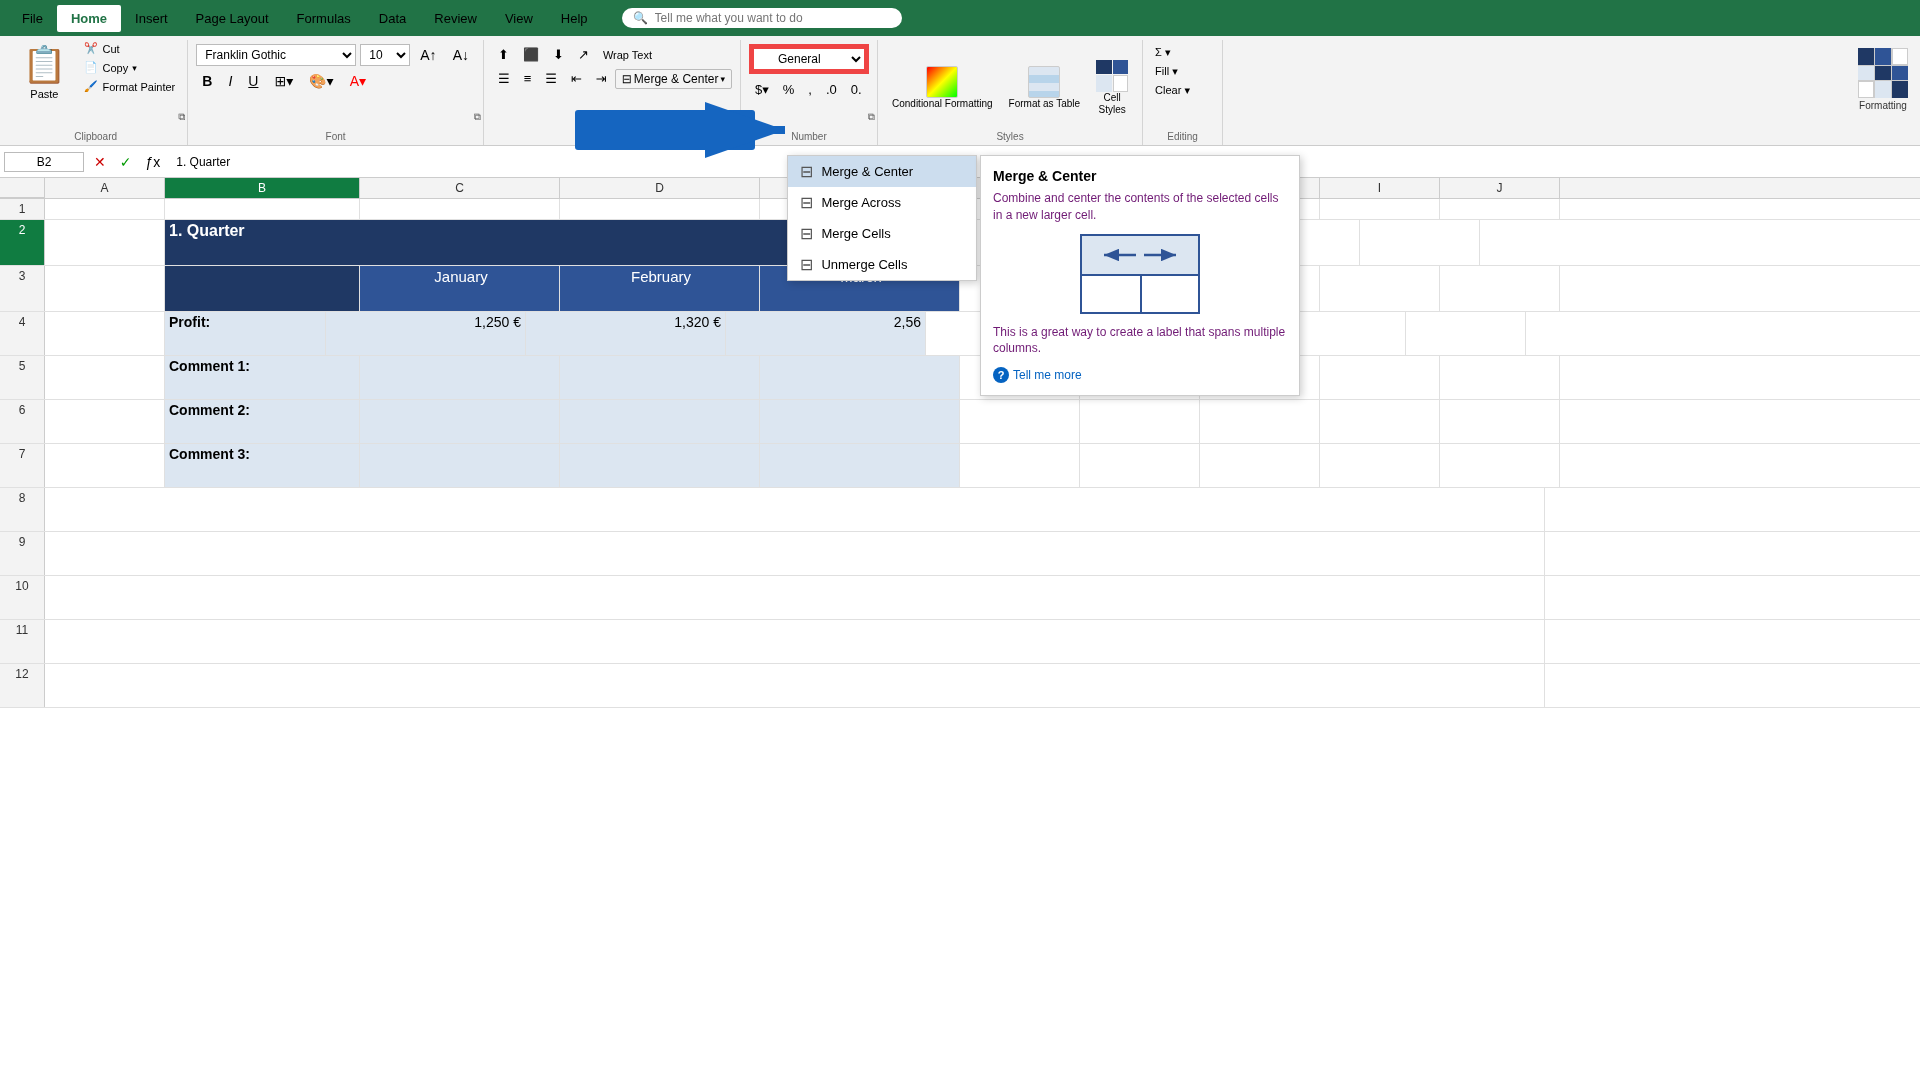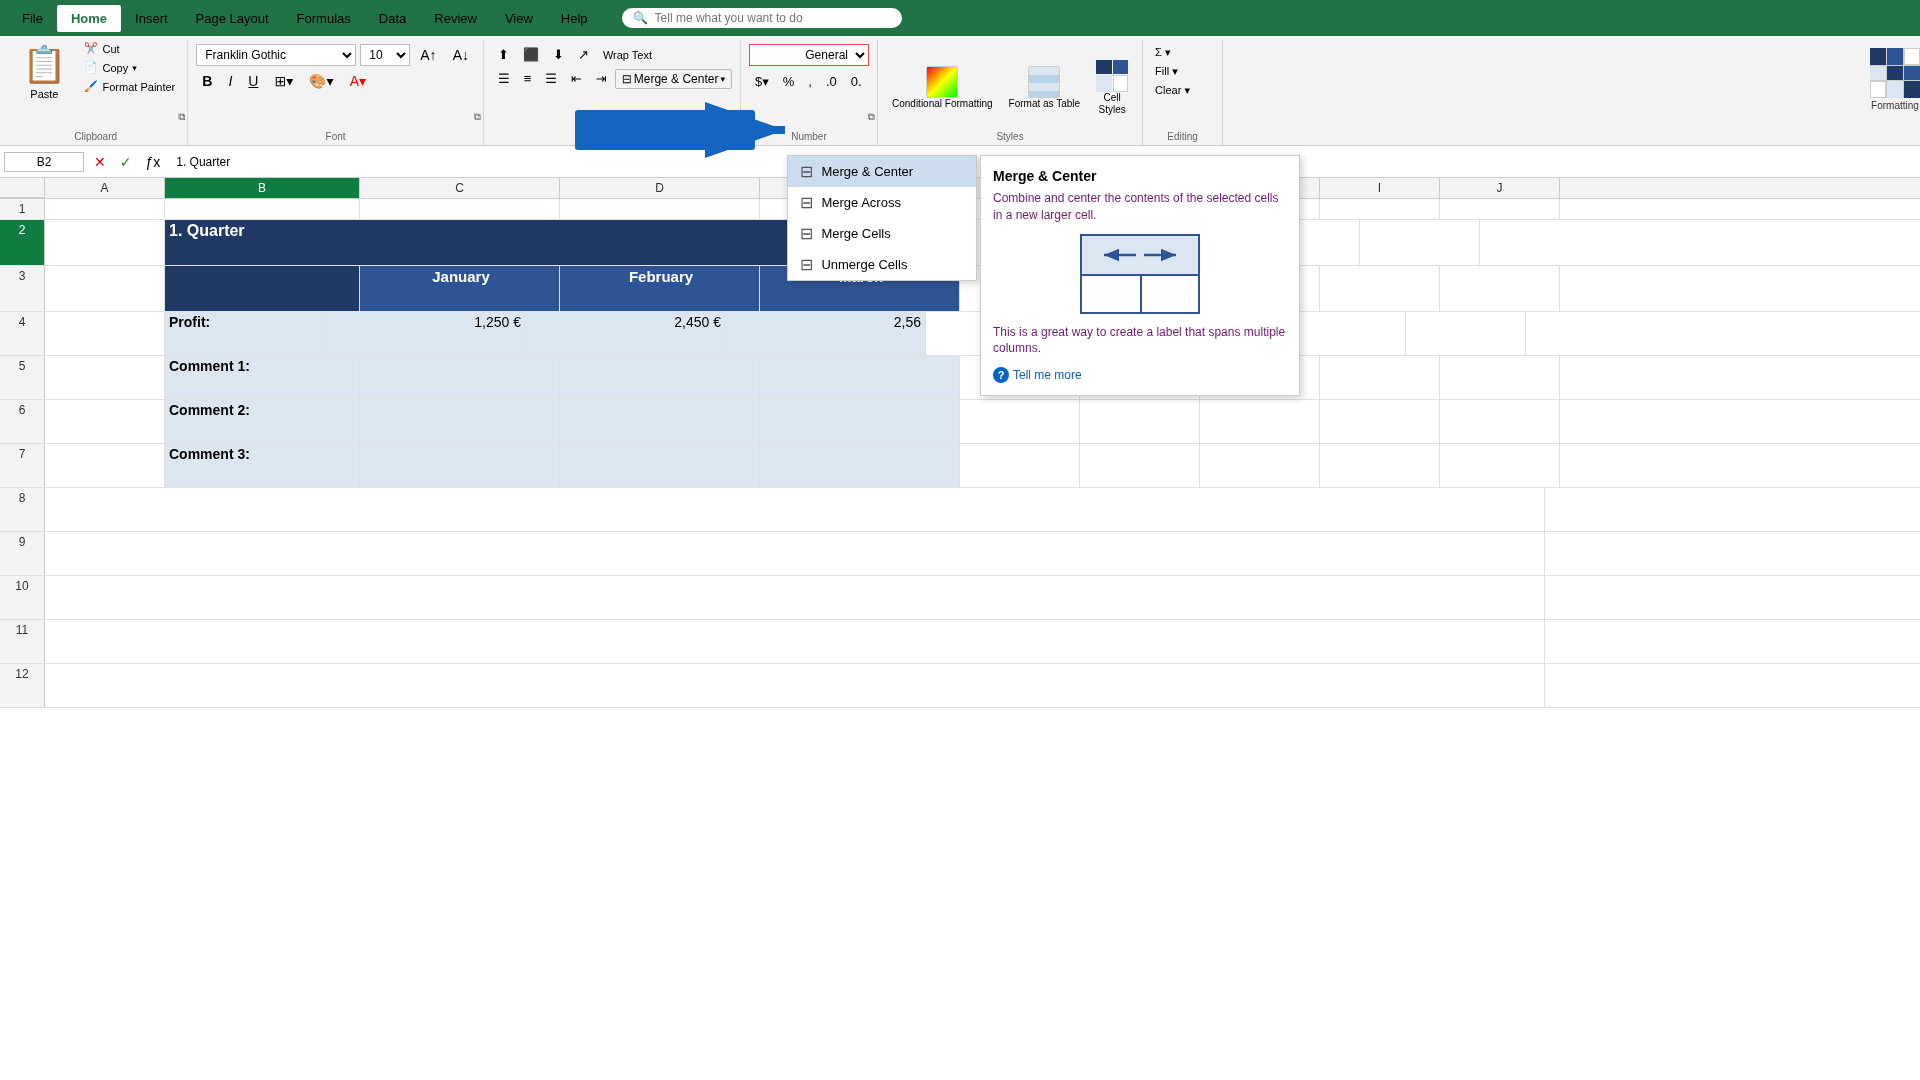--- a/index.html
+++ b/index.html
@@ -132,26 +132,25 @@
       border-radius: 2px;
       font-size: 13px;
     }
 
     
     .align-group { min-width: 200px; }
 
     
     .number-group { min-width: 130px; }
     .number-select {
-      border: 1px solid #ef4444;
+      border: 5px solid #ef4444;
       background: white;
-      padding: 2px 4px;
+      padding: 2px 20px;
       font-size: 12px;
       width: 120px;
-      text-align: right;
     }
 
     
     .styles-group { min-width: 240px; }
 
     
     .formula-bar {
       display: flex;
       align-items: center;
       height: 32px;
@@ -218,21 +217,21 @@
       white-space: nowrap;
     }
     .cell.dark-blue {
       background: #1f3864;
       color: white;
       font-weight: bold;
     }
     .cell.header-blue {
       background: #2f5496;
       color: white;
-      font-weight: bold;
+      font-weight: normal;
       text-align: center;
       padding-left: 7px;
     }
     .cell.data-cell {
       background: #dce6f1;
       text-align: right;
     }
     .cell.label-cell {
       background: #dce6f1;
       font-weight: bold;
@@ -502,21 +501,21 @@
 
   <div class="ribbon-group" style="min-width:80px;">
     <div style="flex:1; display:flex; flex-direction:column; gap:2px; padding-top:4px; font-size:11px;">
       <div class="small-btn">Σ ▾</div>
       <div class="small-btn">Fill ▾</div>
       <div class="small-btn">Clear ▾</div>
     </div>
     <div class="ribbon-group-label">Editing</div>
   </div>
 
-  <div style="position:absolute; right:0; top:0; bottom:22px; display:flex; align-items:center; ">
+  <div style="position:absolute; right:0; top:0; bottom:22px; display:flex; align-items:center; padding-right:12px;">
     <div style="display:flex; flex-direction:column; align-items:center; gap:2px;">
       <div style="width:50px; height:50px; display:grid; grid-template-columns:1fr 1fr 1fr; gap:1px; background:#ccc;">
         <div style="background:#1f3864;"></div>
           <div style="background:#2f5496;"></div>
           <div style="background:#fff; border:1px solid #ccc;"></div>
         <div style="background:#dce6f1;"></div>
           <div style="background:#1f3864;"></div>
           <div style="background:#2f5496;"></div>
         <div style="background:#fff; border:1px solid #ccc;"></div>
           <div style="background:#dce6f1;"></div>
@@ -590,21 +589,21 @@
     <div class="cell" style="width:120px;"></div>
     <div class="cell" style="width:120px;"></div>
     <div class="cell" style="width:120px;"></div>
   </div>
 
   <div class="sheet-row" style="height:44px;">
     <div class="row-header">4</div>
     <div class="cell" style="width:120px;"></div>
     <div class="cell label-cell" style="width:161px; font-size:14px;">Profit:</div>
     <div class="cell data-cell" style="width:200px; font-size:14px;">1,250 €</div>
-    <div class="cell data-cell" style="width:200px; font-size:14px;">2,450 €</div>
+    <div class="cell data-cell" style="width:200px; font-size:14px;">1,320 €</div>
     <div class="cell data-cell" style="width:200px; font-size:14px;">2,56</div>
     <div class="cell" style="width:120px;"></div>
     <div class="cell" style="width:120px;"></div>
     <div class="cell" style="width:120px;"></div>
     <div class="cell" style="width:120px;"></div>
     <div class="cell" style="width:120px;"></div>
   </div>
 
   <div class="sheet-row" style="height:44px;">
     <div class="row-header">5</div>

